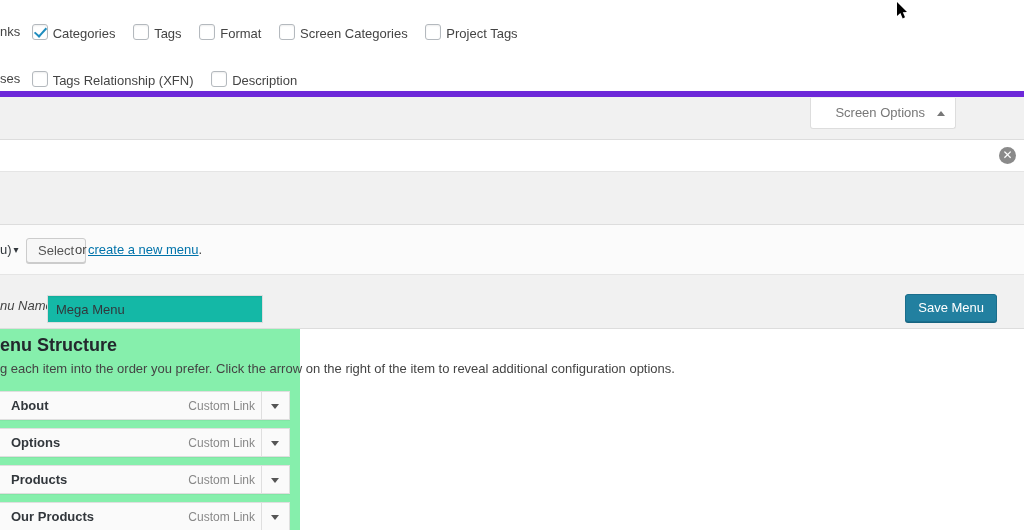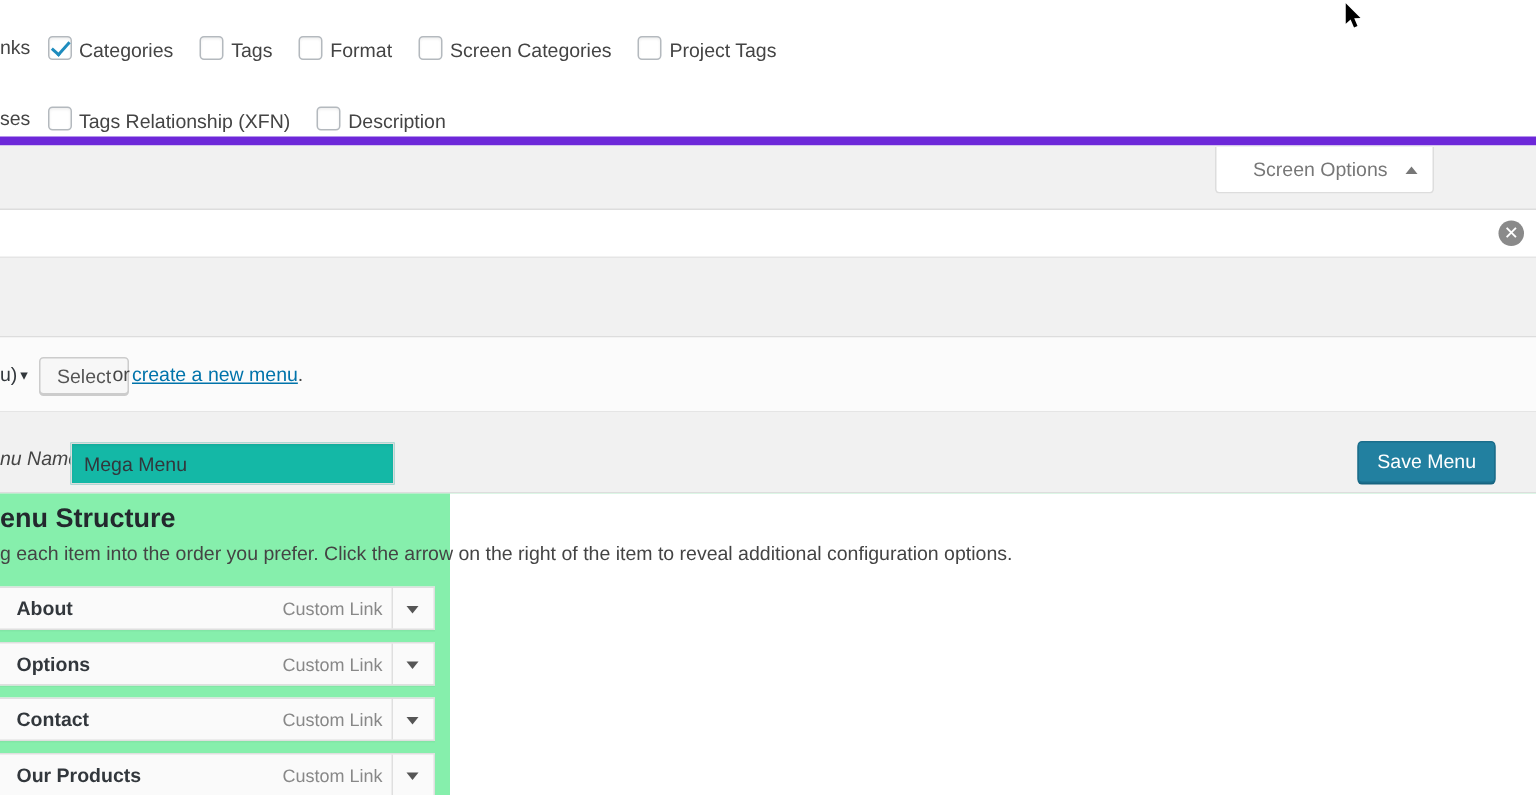--- a/index.html
+++ b/index.html
@@ -440,21 +440,21 @@
       <span class="mi-toggle"></span>
     </div>
 
     <div class="menu-item">
       <span class="mi-title">Options</span>
       <span class="mi-type">Custom Link</span>
       <span class="mi-toggle"></span>
     </div>
 
     <div class="menu-item">
-      <span class="mi-title">Contact</span>
+      <span class="mi-title">Products</span>
       <span class="mi-type">Custom Link</span>
       <span class="mi-toggle"></span>
     </div>
 
     <div class="menu-item">
       <span class="mi-title">Our Products</span>
       <span class="mi-type">Custom Link</span>
       <span class="mi-toggle"></span>
     </div>
 

